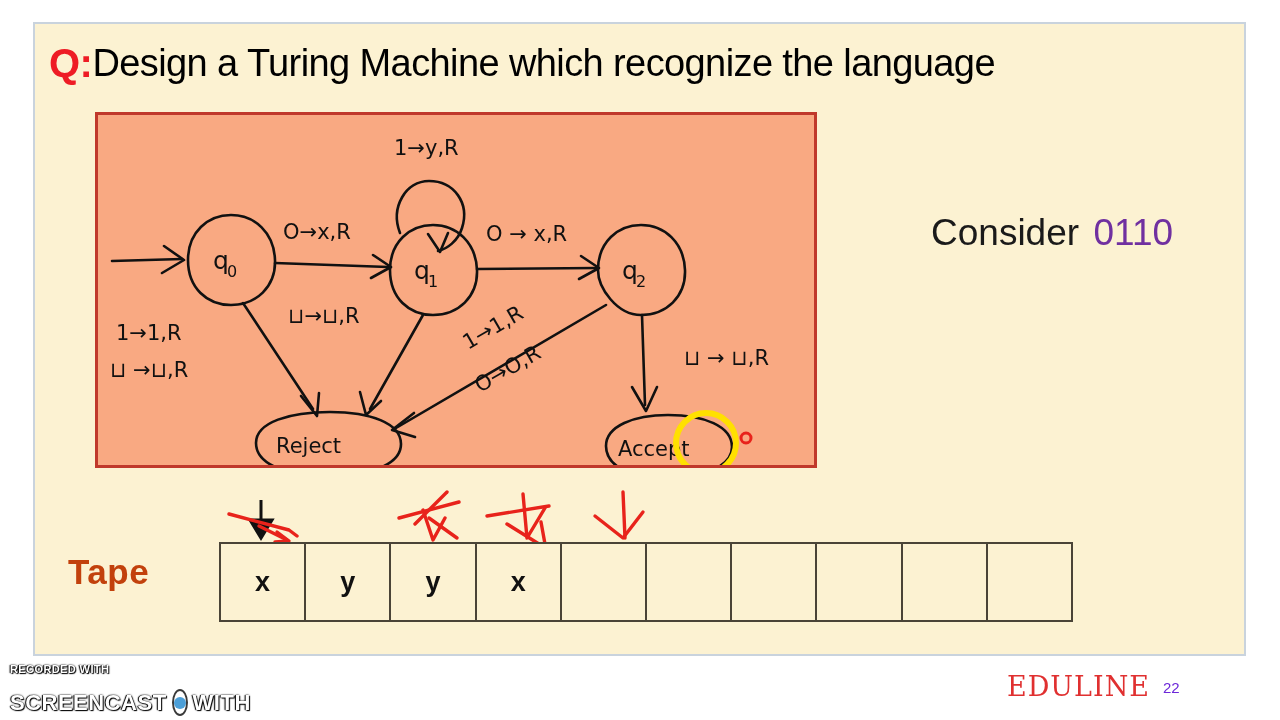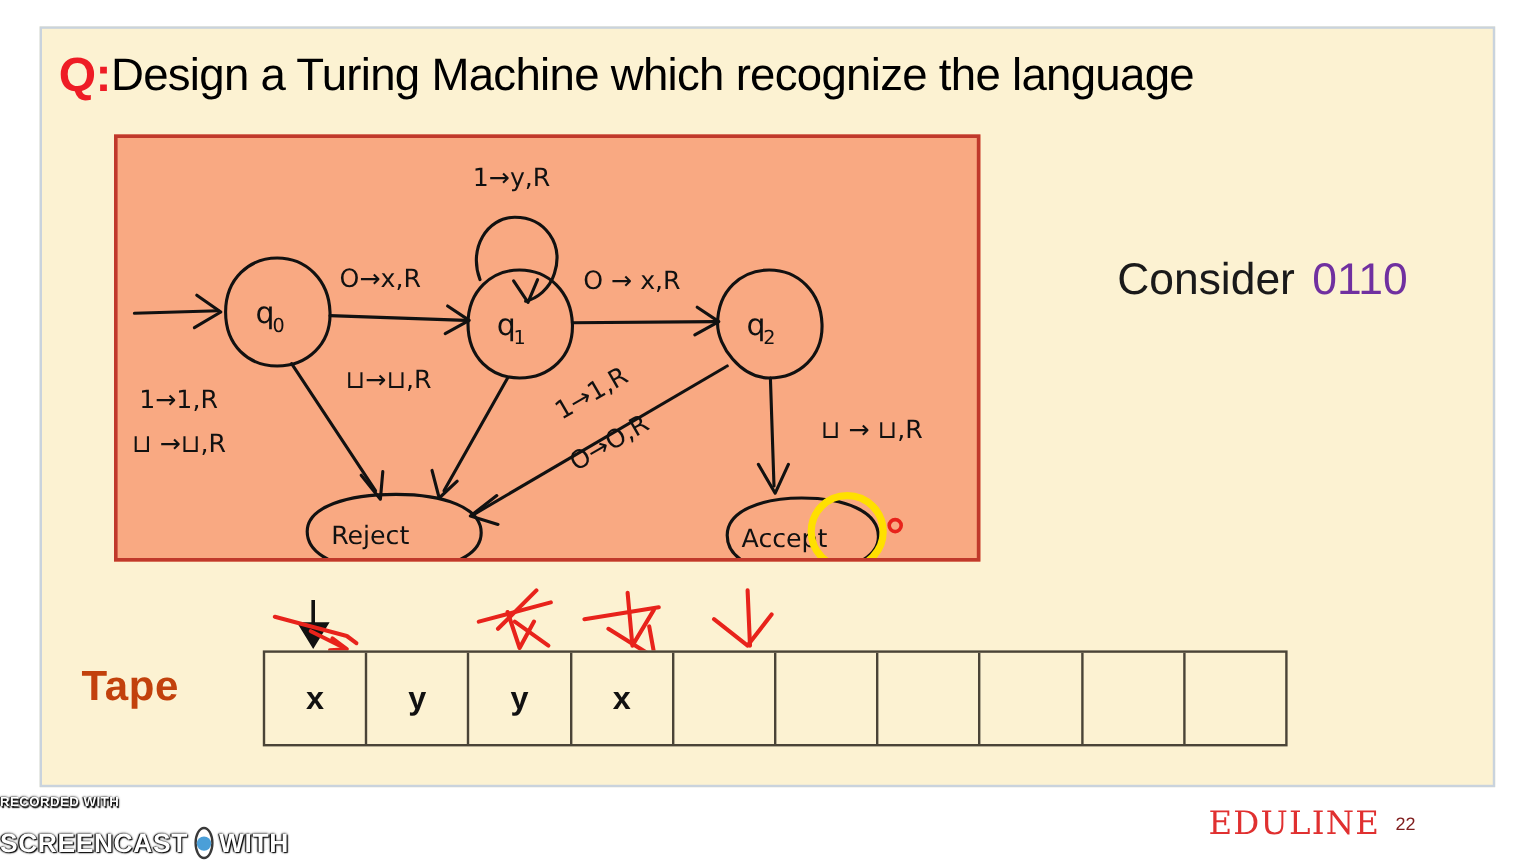--- a/index.html
+++ b/index.html
@@ -190,28 +190,28 @@
     top: 671px;
     color: #e03030;
     font-size: 27px;
     font-family: "DejaVu Serif", serif;
     letter-spacing: 1px;
   }
   .page-number {
     position: absolute;
     left: 1163px;
     top: 679px;
-    color: #7f1d1d;
+    color: #6d28d9;
     font-size: 15px;
   }
 
   
   .watermark {
     position: absolute;
-    left: 0;
+    left: 10px;
     top: 663px;
     width: 230px;
     height: 52px;
   }
   .wm-top {
     color: #ffffff;
     font-size: 11px;
     font-weight: bold;
     letter-spacing: 0.4px;
     text-shadow: 0 0 2px #000, 1px 1px 1px #000, -1px 0 1px #000;

